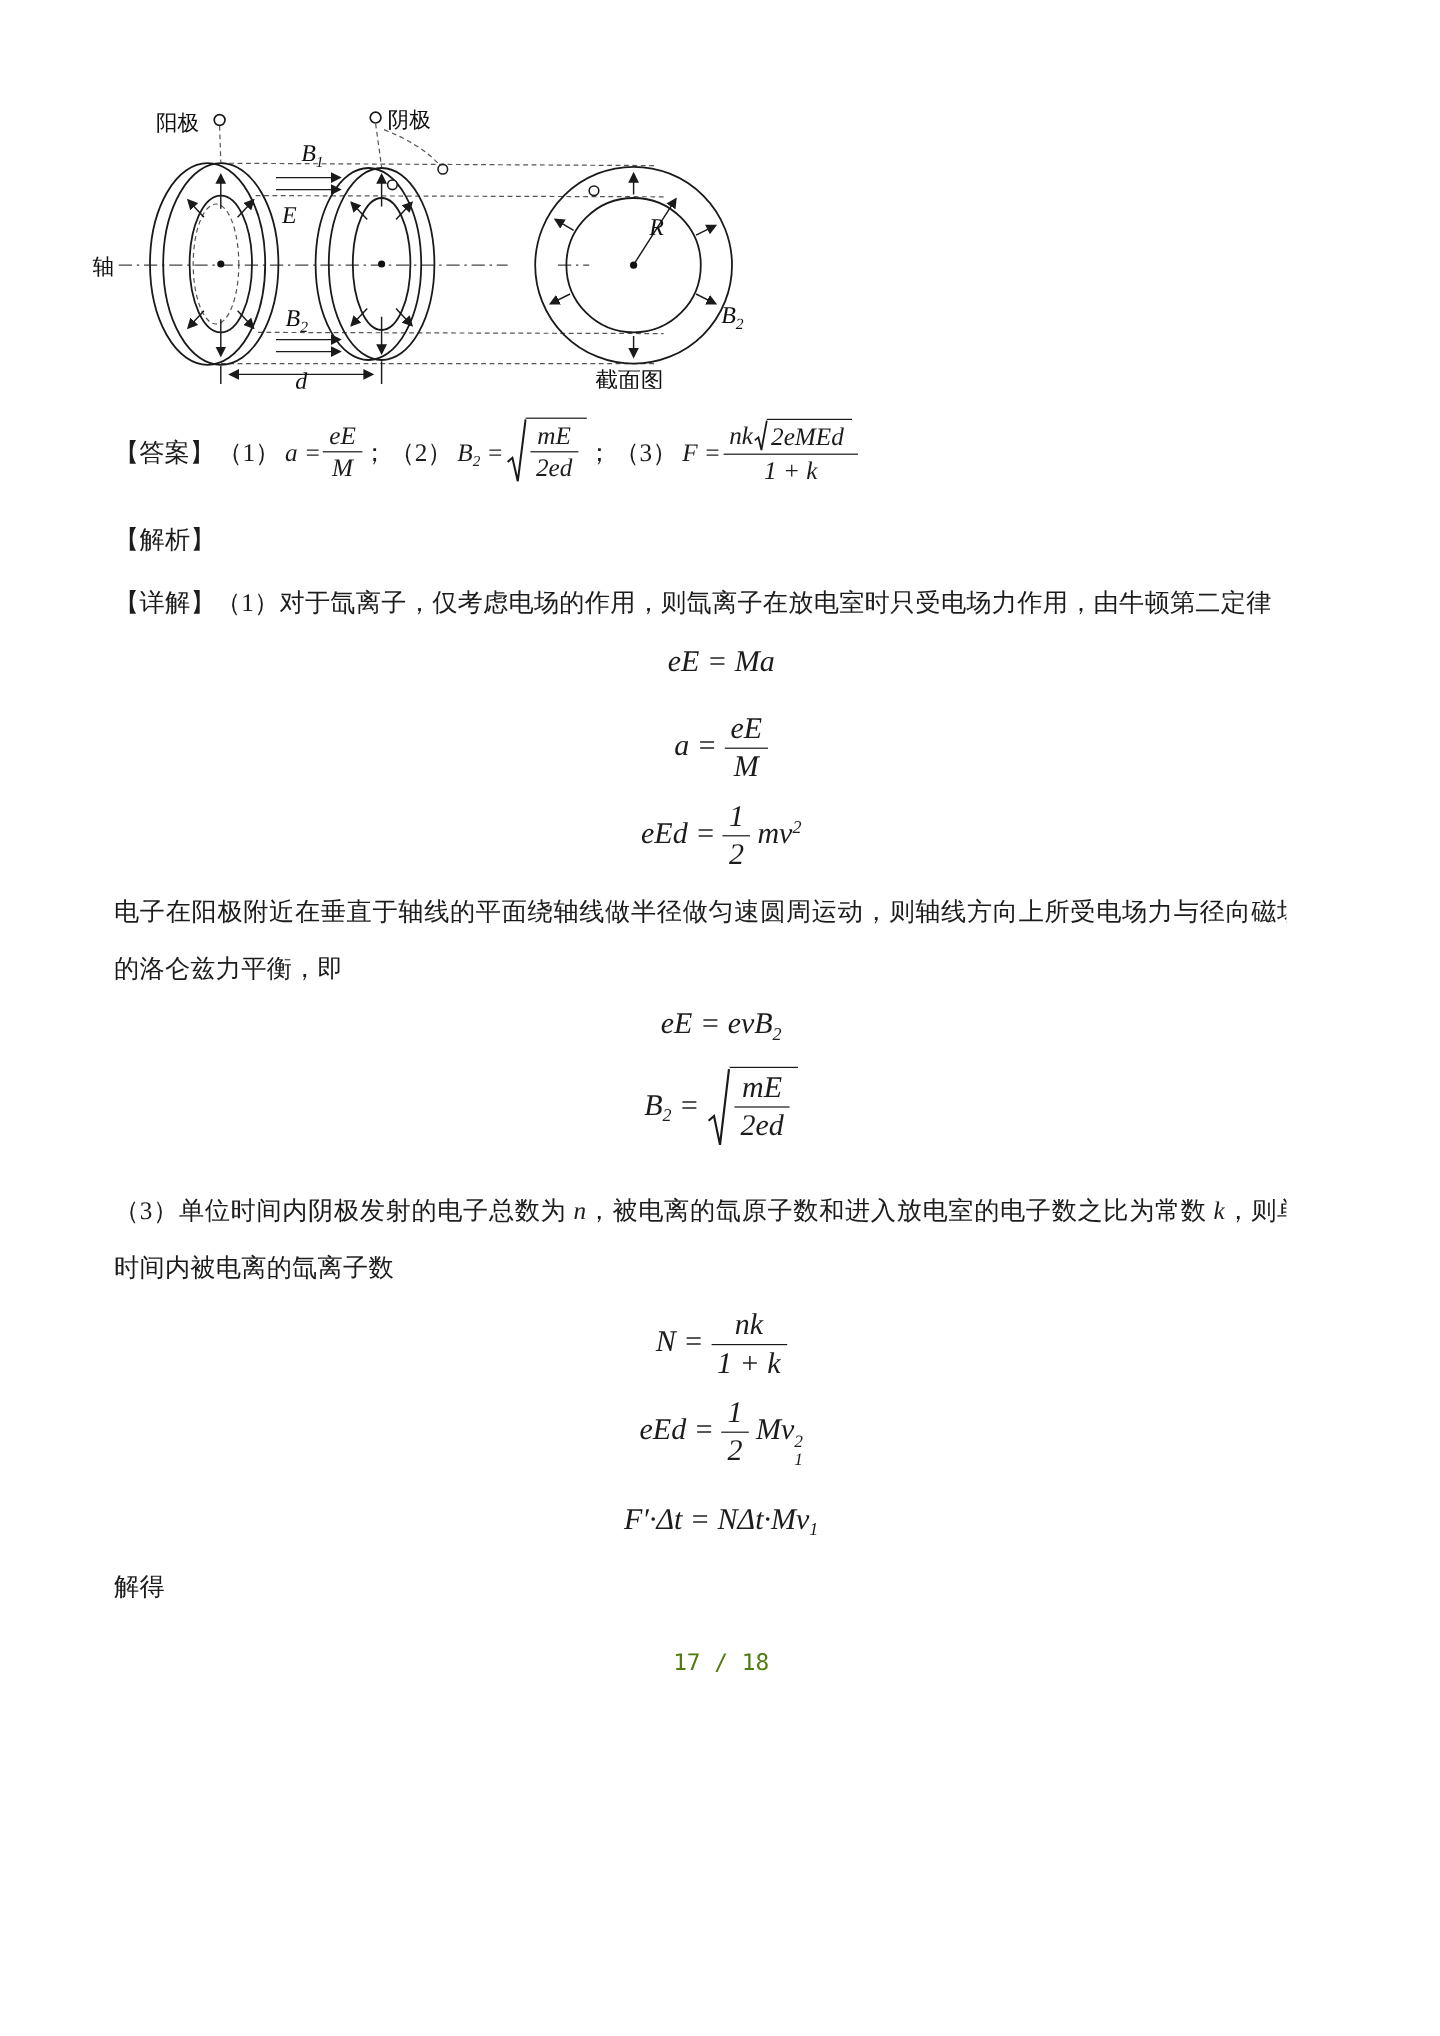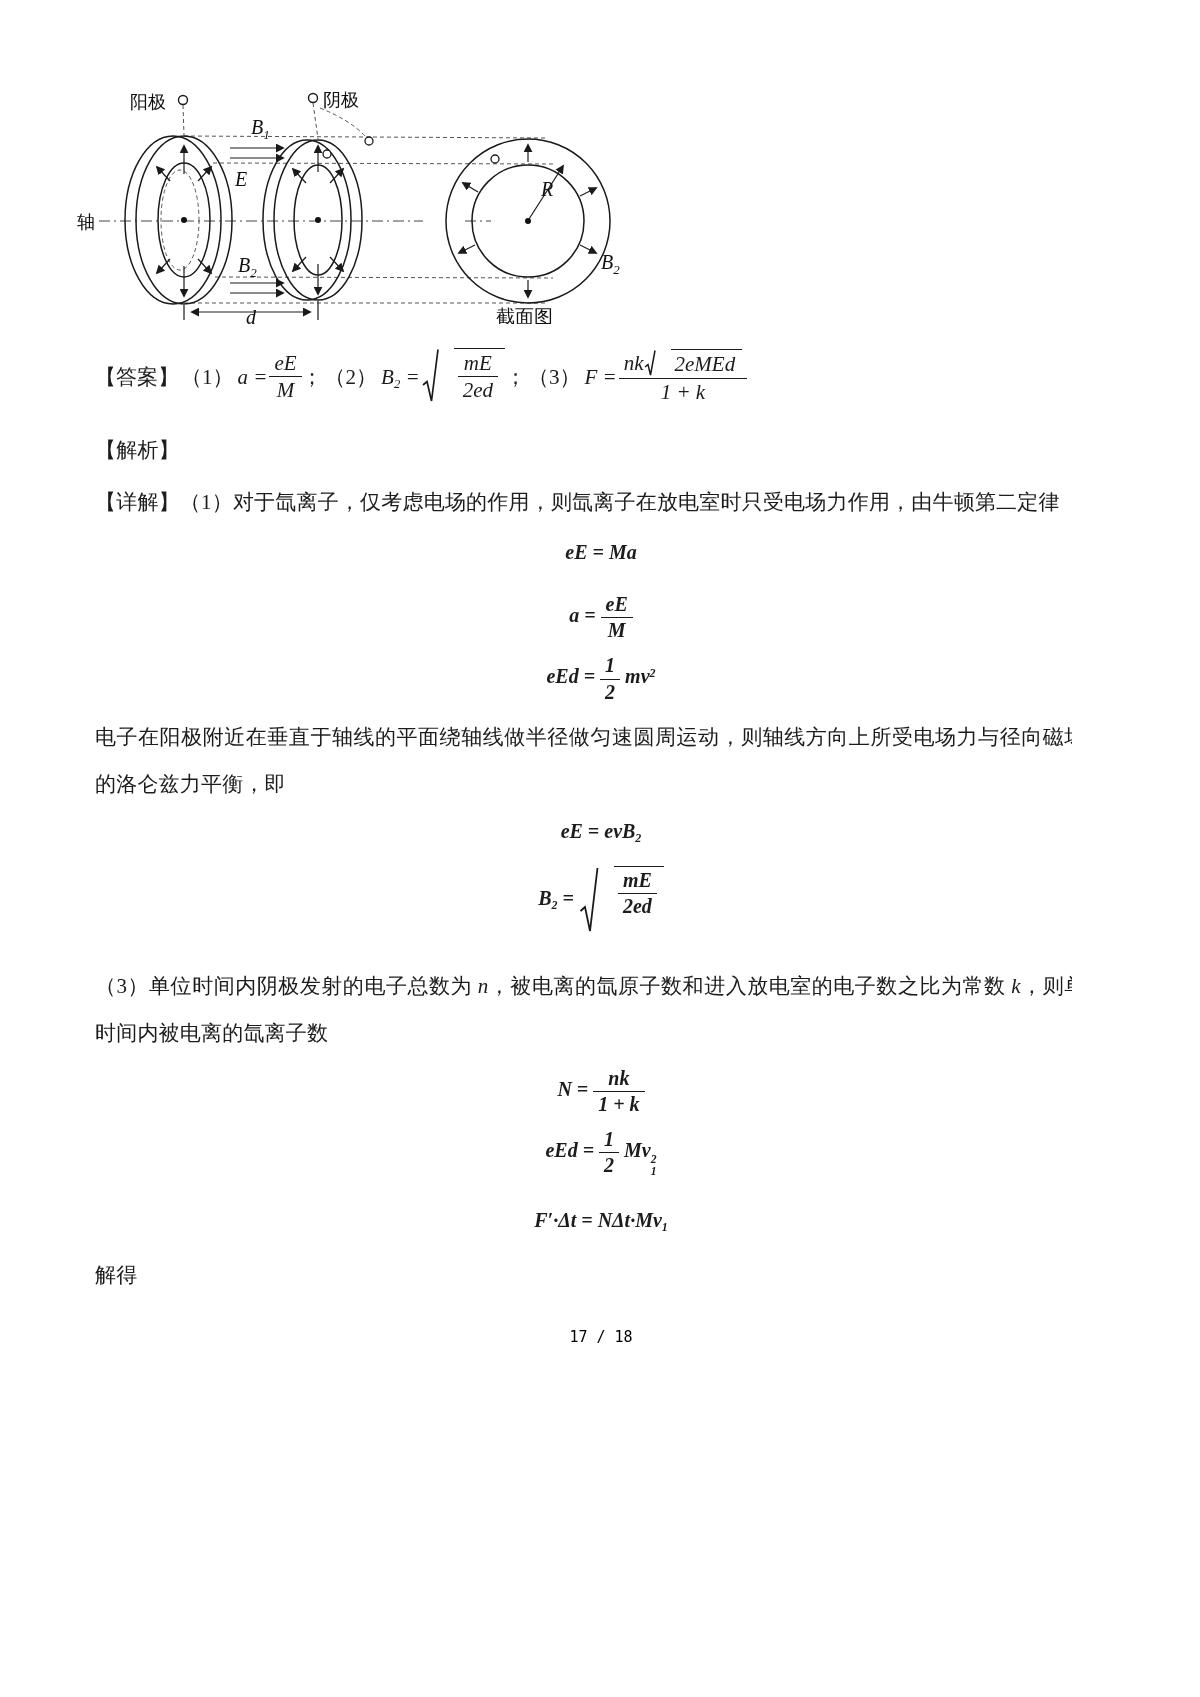--- a/index.html
+++ b/index.html
@@ -20,30 +20,30 @@
 
   .para, .para-s {
     margin-left:20px; width:1012px; font-size:21px; color:#1c1c1c;
     text-align:justify; letter-spacing:0.2px;
   }
   .para   { line-height:47px; }
   .para-s { line-height:30px; }
   .var { font-style:italic; font-family:"Liberation Serif", serif; }
 
   .eq { margin-left:20px; width:1012px; text-align:center;
-        font-size:20px; font-style:italic; line-height:34px;font-weight:bold; }
+        font-size:25px; font-style:italic; line-height:34px; }
   .eq .rm { font-style:italic; }
 
   .frac { display:inline-flex; flex-direction:column; vertical-align:middle;
           text-align:center; line-height:1.16;justify-content:space-between; }
   .fnum { display:block; border-bottom:1.6px solid #1a1a1a; padding:0 5px 1px; }
   .fden { display:block; padding:1px 5px 0; }
   .fnum-flex { display:flex; align-items:center; justify-content:center; }
 
-  .sq  { display:inline-flex; align-items:flex-start; vertical-align:middle;gap:16px; }
+  .sq  { display:inline-flex; align-items:flex-start; vertical-align:middle; }
   .rdc { border-top:1.6px solid #1a1a1a; padding:2px 7px 0 4px; margin-left:-1px; display:inline-block; }
   .tick { flex:none; }
 
   .msub { font-size:0.6em; font-style:italic; vertical-align:-0.35em; line-height:0; }
   .msup { font-size:0.6em; font-style:italic; vertical-align:0.55em; line-height:0; }
   .ssk  { display:inline-flex; flex-direction:column; font-size:0.58em;
           line-height:1.05; vertical-align:-0.45em; font-style:italic; }
 
   .answer { margin:24px 0 0 20px; font-size:21px; line-height:30px;
             display:flex; align-items:center; flex-wrap:nowrap; }
@@ -60,21 +60,21 @@
   .p5  { margin-top:18px; }
   .eq5 { margin-top:18px; }
   .p6  { margin-top:28px; }
   .eq6 { margin-top:10px; }
   .p7  { margin-top:20px; }
   .eq7 { margin-top:12px; }
   .p8  { margin-top:4px; }
   .eq8 { margin-top:25px; }
   .p9  { margin-top:23px; }
   .footer { margin-top:38px; width:1012px; margin-left:20px; text-align:center;
-            font-family:"DejaVu Sans Mono", monospace; font-size:15px; color:#000000; }
+            font-family:"DejaVu Sans Mono", monospace; font-size:19px; color:#4d7c0f; }
 </style>
 </head>
 <body>
 
 <div class="page">
   <div class="content">
 
     <svg class="diagram" width="580" height="262" viewBox="0 0 580 262">
       <defs>
         <marker id="ah" viewBox="0 0 10 10" refX="8" refY="5" markerWidth="7.5" markerHeight="7.5" orient="auto-start-reverse">

